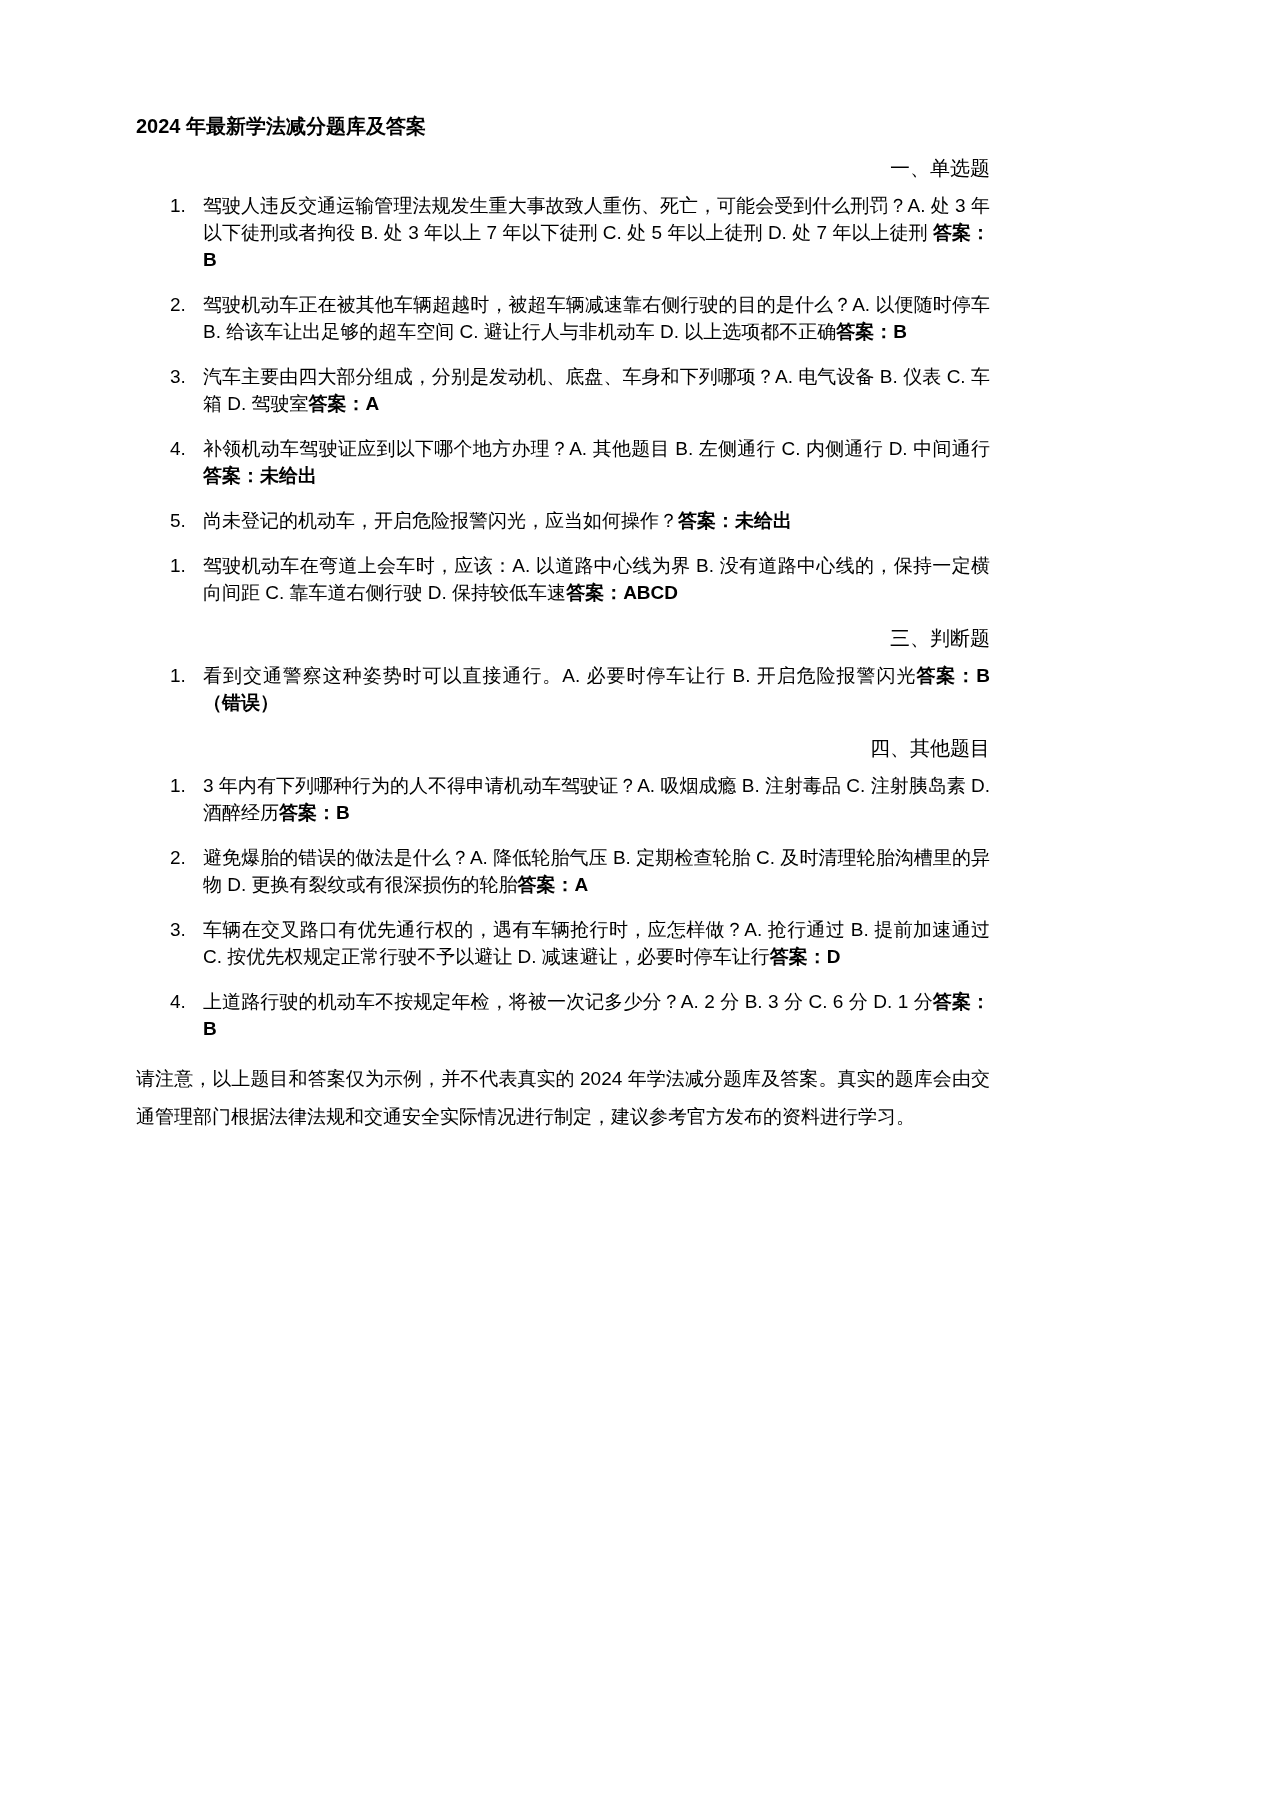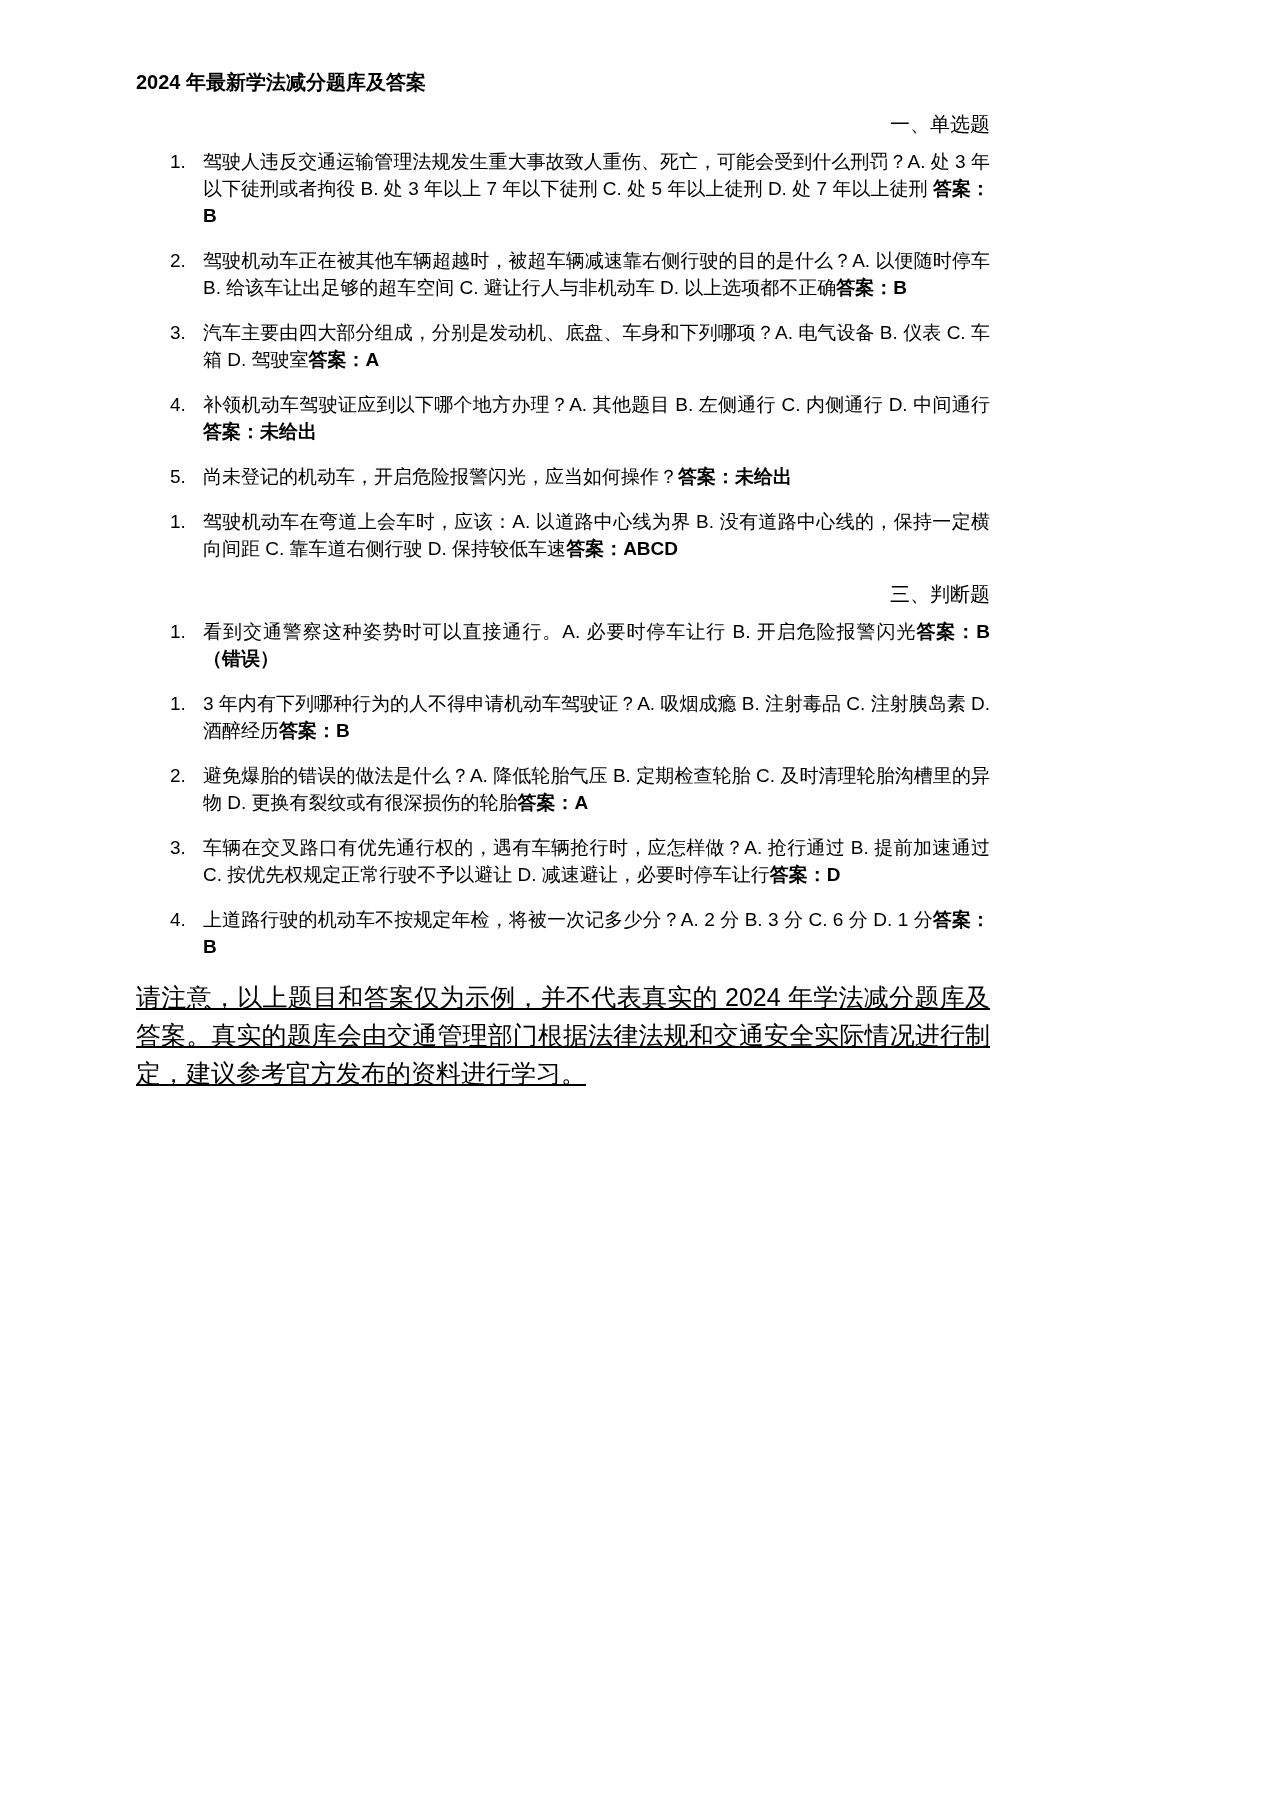--- a/index.html
+++ b/index.html
@@ -11,21 +11,21 @@
     width: 1280px;
     min-height: 1811px;
     font-family: "Liberation Sans", "DejaVu Sans", sans-serif;
     color: #000000;
     -webkit-font-smoothing: antialiased;
   }
   .page {
     box-sizing: border-box;
     width: 854px;
     margin-left: 136px;
-    padding-top: 68px;
+    padding-top: 112px;
   }
   .title {
     font-size: 20px;
     font-weight: 700;
     line-height: 28px;
     margin: 0 0 14px 0;
   }
   .section-heading {
     font-size: 20px;
     font-weight: 400;
@@ -50,24 +50,23 @@
   }
   .q-text {
     flex: 1 1 auto;
     text-align: justify;
   }
   .q-text strong {
     font-weight: 700;
   }
   .footer-note {
     margin: 8px 0 0 0;
-    font-size: 25px;
+    font-size: 19px;
     line-height: 38px;
     text-align: justify;
-    text-decoration: underline;
   }
 </style>
 </head>
 <body>
 
 <div class="page">
   <h1 class="title">2024 年最新学法减分题库及答案</h1>
 
   <div id="sections">
       <h2 class="section-heading">一、单选题</h2>
@@ -99,20 +98,21 @@
           <span class="q-text"><span>驾驶机动车在弯道上会车时，应该：A. 以道路中心线为界 B. 没有道路中心线的，保持一定横向间距 C. 靠车道右侧行驶 D. 保持较低车速</span><strong>答案：ABCD</strong></span>
         </div>
       </div>
       <h2 class="section-heading">三、判断题</h2>
       <div class="question-list">
         <div class="question">
           <span class="q-num">1.</span>
           <span class="q-text"><span>看到交通警察这种姿势时可以直接通行。A. 必要时停车让行 B. 开启危险报警闪光</span><strong>答案：B（错误）</strong></span>
         </div>
       </div>
+      <h2 class="section-heading">四、其他题目</h2>
       <div class="question-list">
         <div class="question">
           <span class="q-num">1.</span>
           <span class="q-text"><span>3 年内有下列哪种行为的人不得申请机动车驾驶证？A. 吸烟成瘾 B. 注射毒品 C. 注射胰岛素 D. 酒醉经历</span><strong>答案：B</strong></span>
         </div>
         <div class="question">
           <span class="q-num">2.</span>
           <span class="q-text"><span>避免爆胎的错误的做法是什么？A. 降低轮胎气压 B. 定期检查轮胎 C. 及时清理轮胎沟槽里的异物 D. 更换有裂纹或有很深损伤的轮胎</span><strong>答案：A</strong></span>
         </div>
         <div class="question">

